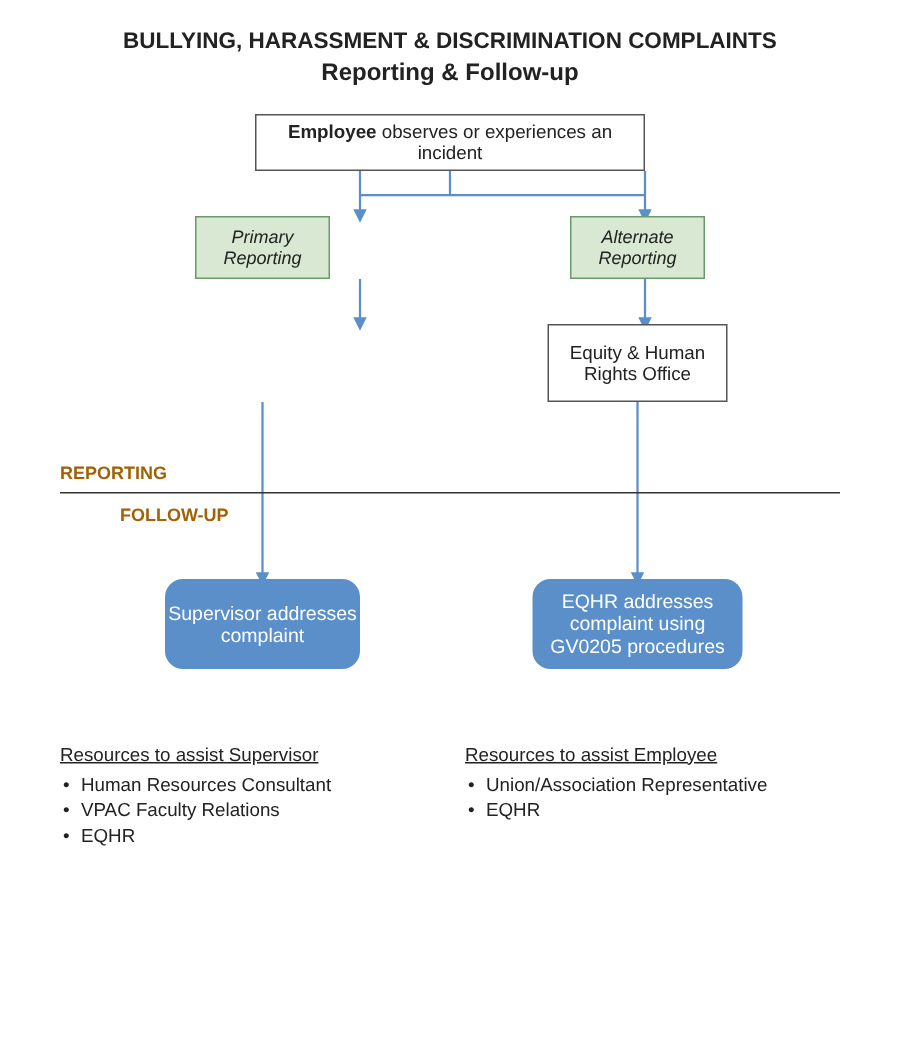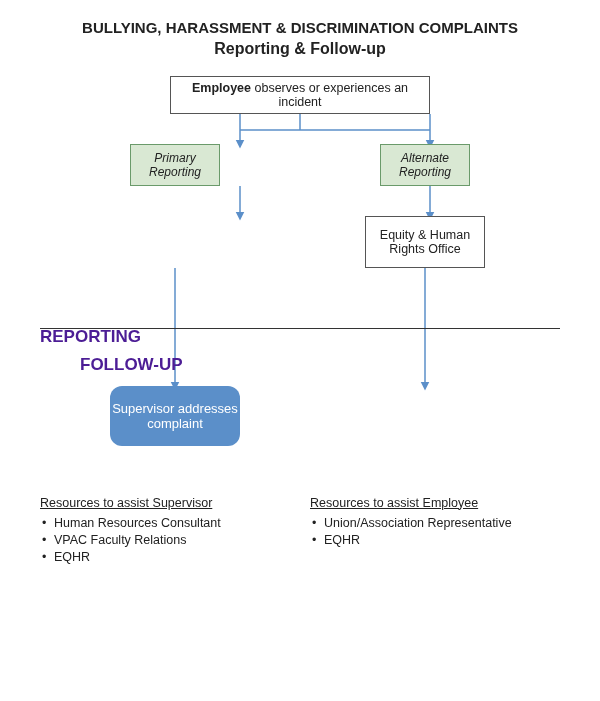--- a/index.html
+++ b/index.html
@@ -99,25 +99,24 @@
     }
     .box-eqhr-addr {
       width: 140px;
       height: 60px;
       top: 310px;
       left: 315px;
     }
     
     .section-label {
       position: absolute;
-      font-size: 17px;
+      font-size: 12px;
       font-weight: bold;
-      color: #4c1d95;
+      color: #a16207;
       left: 0;
-      margin-top: 19px;
     }
     .label-reporting { top: 232px; }
     .label-followup { top: 260px; padding-left: 40px; }
     
     .divider-line {
       position: absolute;
       width: 520px;
       height: 1.5px;
       background: #333;
       top: 252px;
@@ -213,20 +212,23 @@
   </div>
 
   <div class="section-label label-reporting">REPORTING</div>
   <div class="divider-line"></div>
   <div class="section-label label-followup">FOLLOW-UP</div>
 
   <div class="box-rounded box-supervisor-addr">
     <span>Supervisor addresses complaint</span>
   </div>
 
+  <div class="box-rounded box-eqhr-addr">
+    <span>EQHR addresses complaint using GV0205 procedures</span>
+  </div>
 </div>
 
 <div class="resources" style="margin-top: 20px;">
   <div class="resources-col">
     <div class="resources-title">Resources to assist Supervisor</div>
     <ul class="resources-list">
       <li id="rl0">Human Resources Consultant</li>
       <li id="rl1">VPAC Faculty Relations</li>
       <li id="rl2">EQHR</li>
     </ul>

